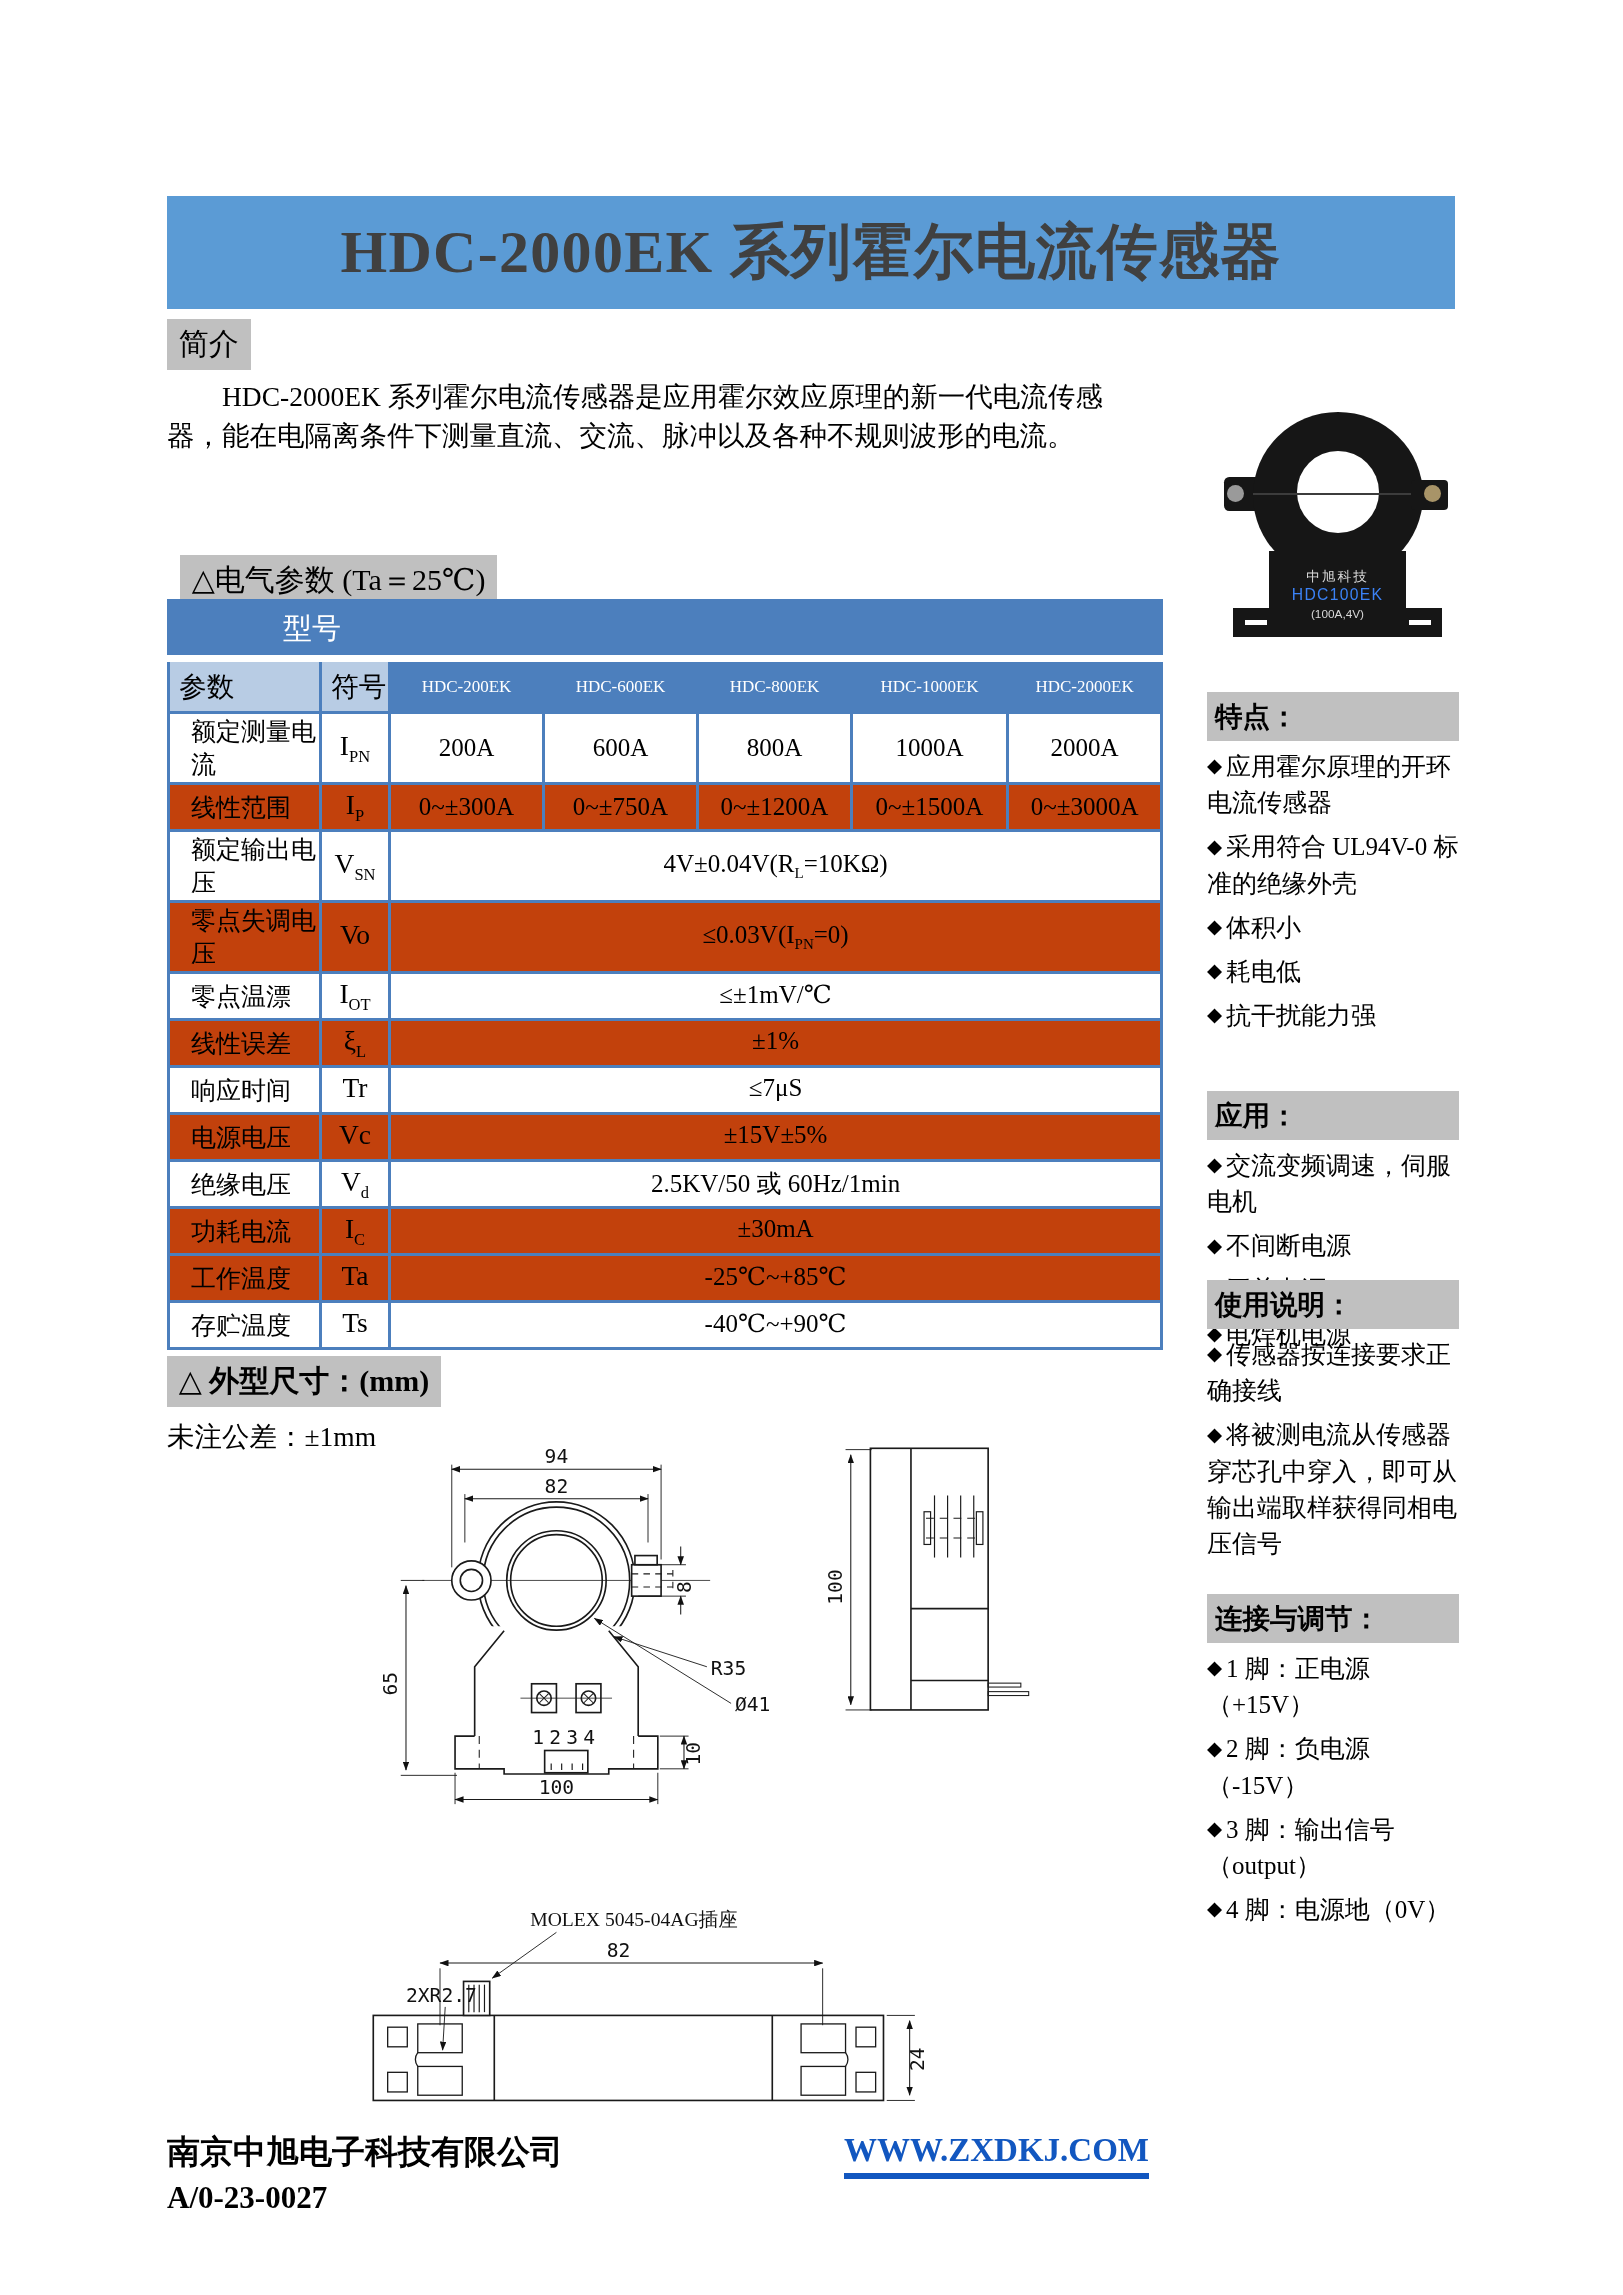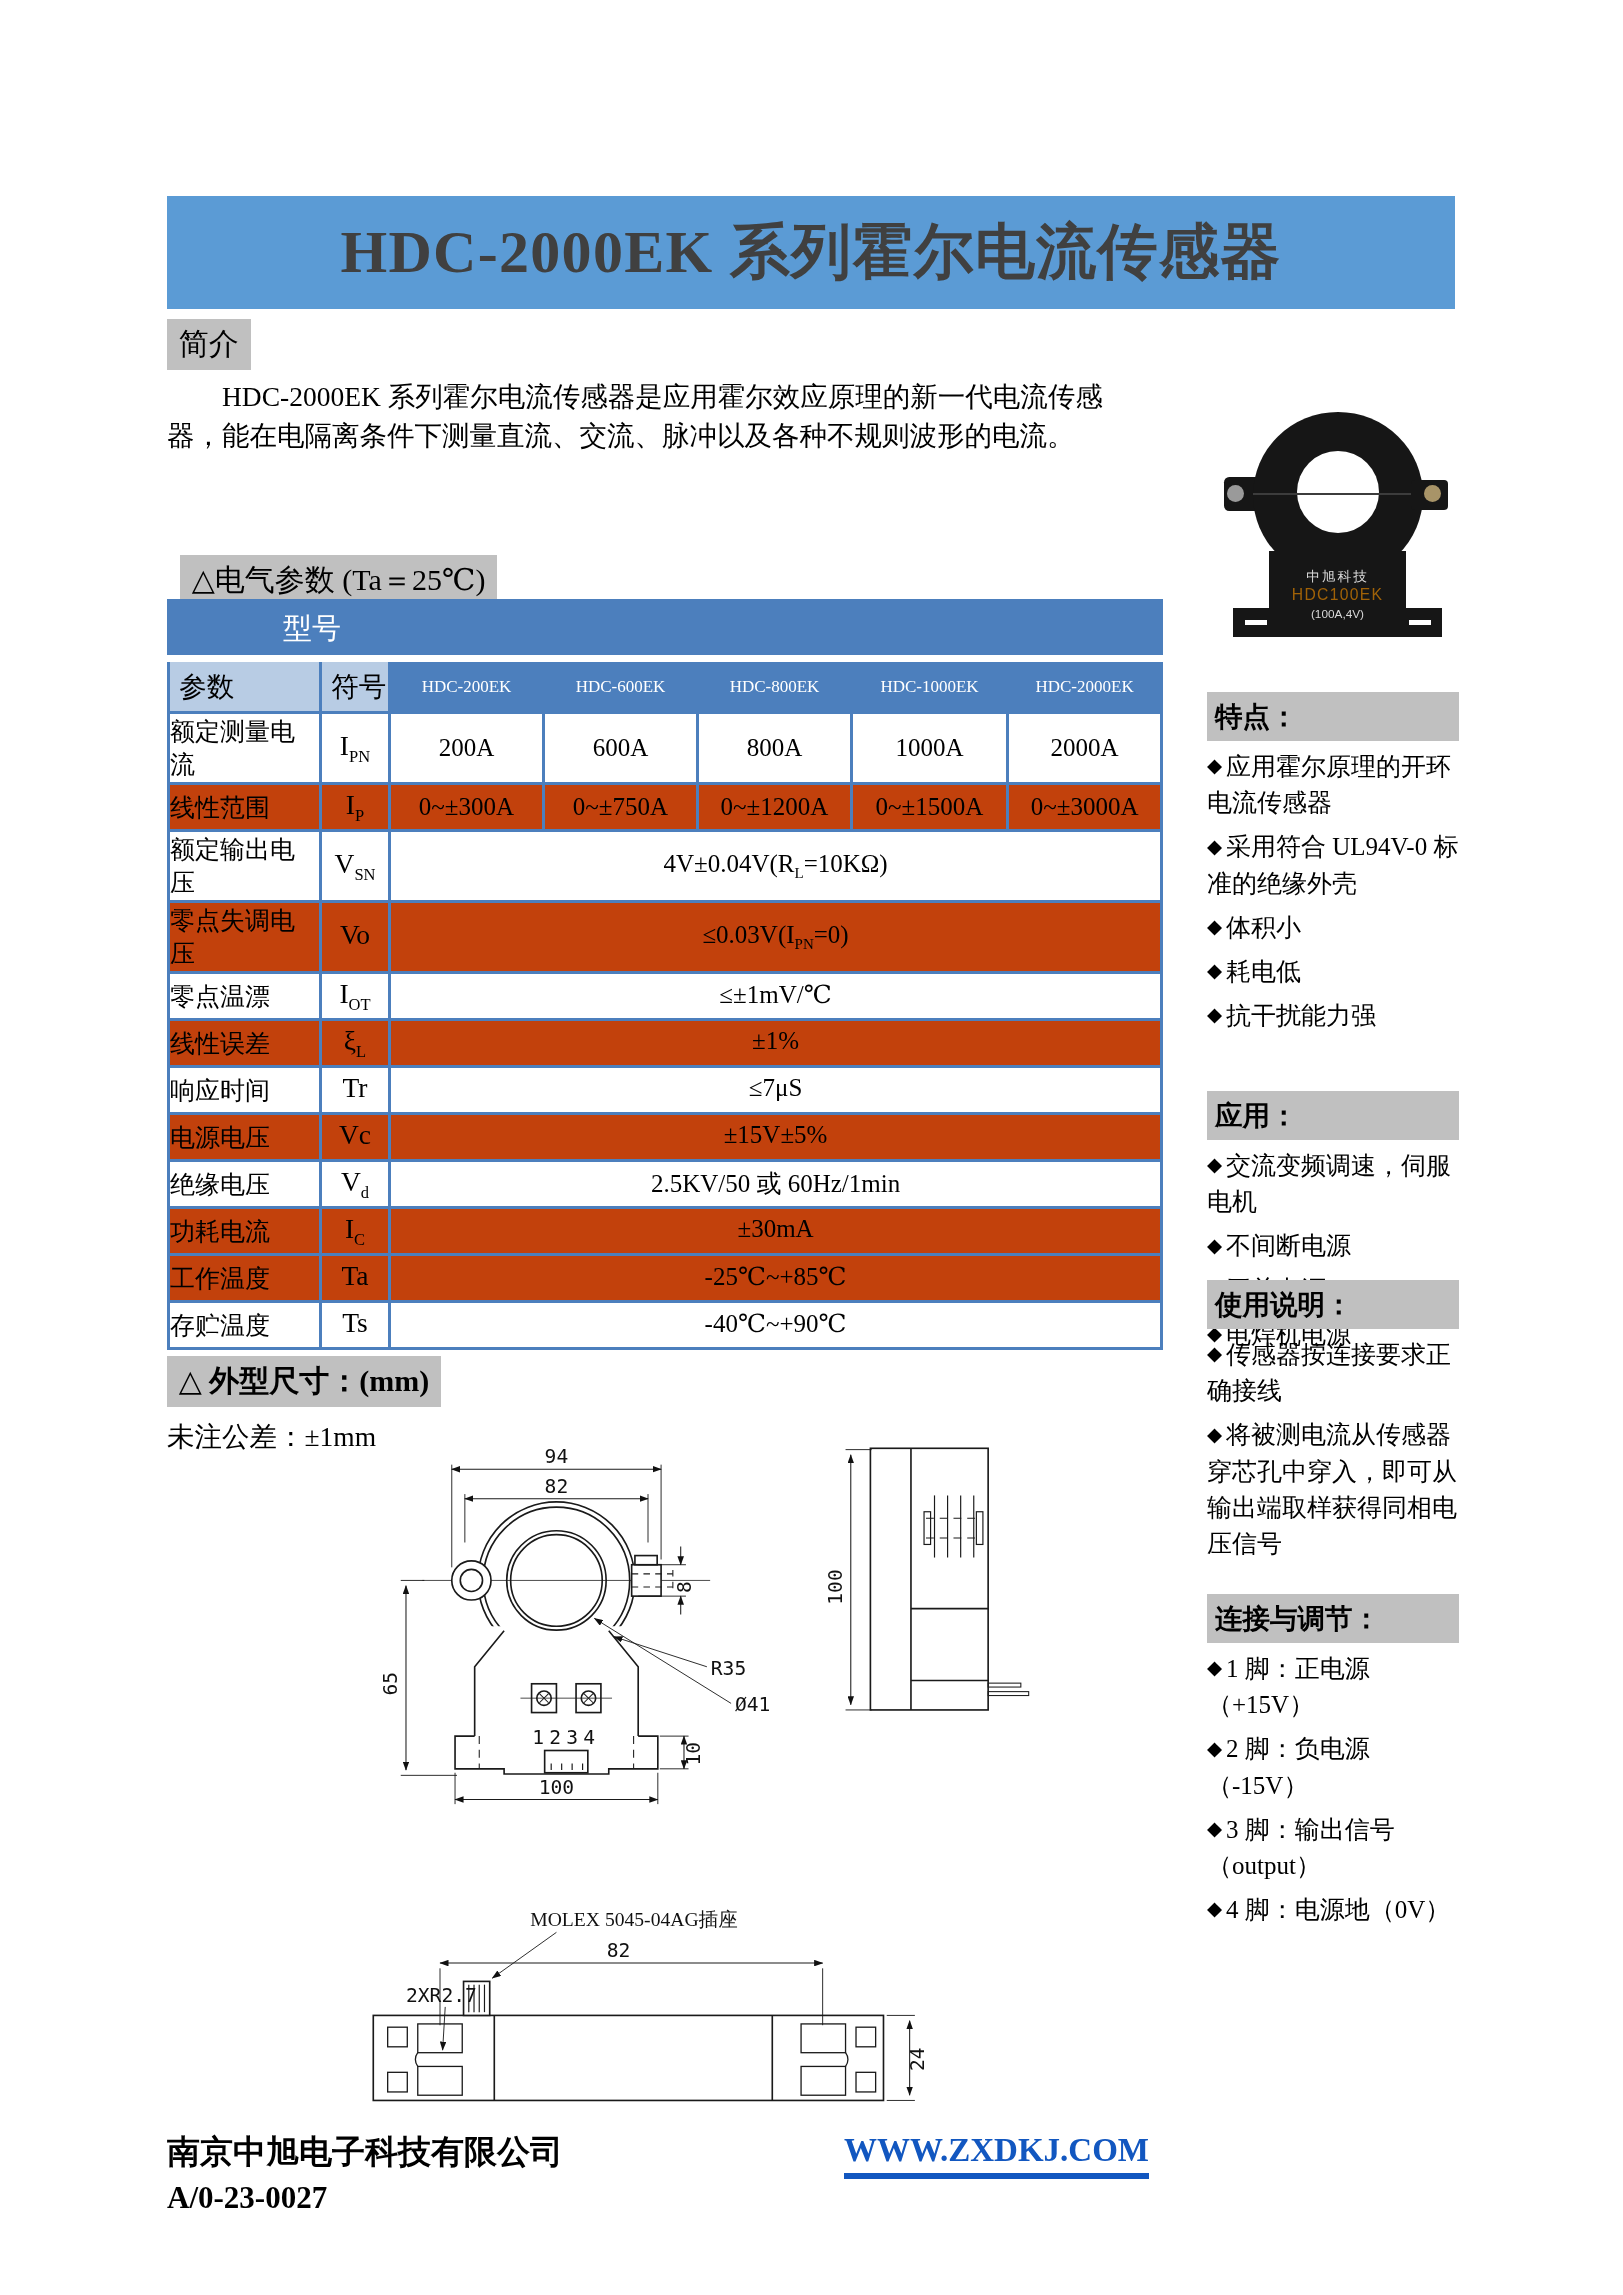--- a/index.html
+++ b/index.html
@@ -33,35 +33,35 @@
   .p-tabL  { left:17px; top:65px; width:42px; height:34px; background:#161616; border-radius:5.2px; }
   .p-scrL  { left:19.6px; top:73px; width:17px; height:17px; background:#9a9a9a; border-radius:50%; }
   .p-tabR  { left:204px; top:68px; width:37px; height:30px; background:#161616; border-radius:3.9px; }
   .p-scrR  { left:217px; top:73px; width:17px; height:17px; background:#a89468; border-radius:50%; }
   .p-body  { left:62px; top:139px; width:137px; height:71px; background:#161616; }
   .p-base  { left:26px; top:196px; width:209px; height:29px; background:#161616; }
   .p-slot1 { left:38px; top:208px; width:22px; height:4.6px; background:#fff; }
   .p-slot2 { left:202px; top:208px; width:22px; height:4.6px; background:#fff; }
   .p-txt   { left:26px; width:209px; text-align:center; color:#d9d9d9; font-family:"Liberation Sans",sans-serif; }
   .p-brand  { top:156px; font-size:13.7px; letter-spacing:2px; }
-  .p-model  { top:174px; font-size:15.7px; letter-spacing:1.3px; color:#a16207; }
+  .p-model  { top:174px; font-size:15.7px; letter-spacing:1.3px; color:#3b82f6; }
   .p-rating { top:195px; font-size:11.8px; }
 
   
   .elec-head { left:157px; top:555px;padding-left:23px; }
   .param-table-wrap { left:167px; top:599px;border-radius:26px; }
   table.ptab { border-collapse:collapse; table-layout:fixed; width:995px; background:#4c7fbd; }
   table.ptab th, table.ptab td { border:3.9px solid #4c7fbd; overflow:hidden; }
   table.ptab .h1 th { background:#4c7fbd; color:#fff; font-size:29px; font-weight:normal;
                       text-align:left; padding:6.5px 0 6.5px 113px; height:39px; }
   table.ptab .h2 th { border-top:7.9px solid #ffffff; height:47px; font-weight:normal; }
   table.ptab .h2 .lb { background:#b8cce4; color:#000; font-size:27.5px; text-align:left; padding-left:9.2px; }
   table.ptab .h2 .mod { background:#4c7fbd; color:#fff; font-size:17px; text-align:center; padding:0; }
   table.ptab td { height:42px; font-size:25px; text-align:center; }
-  table.ptab td.param { text-align:left; padding-left:0; font-size:25px; }
+  table.ptab td.param { text-align:left; padding-left:21px; font-size:25px; }
   table.ptab td.sym { font-size:27.5px; }
   table.ptab sub { font-size:0.6em; }
   tr.r-w td { background:#ffffff; }
   tr.r-b td { background:#c2410c; }
 
   
   .side { left:1207px; width:252px; }
   .side-head { display:block; background:#c0c0c0; padding:6.5px 7.9px; font-size:27.5px; font-weight:bold; }
   .side .li { font-size:25px; line-height:1.45; margin-top:7.9px; }
   .blt { font-size:19.6px; margin-right:3.9px; position:relative; top:-2.6px; }

